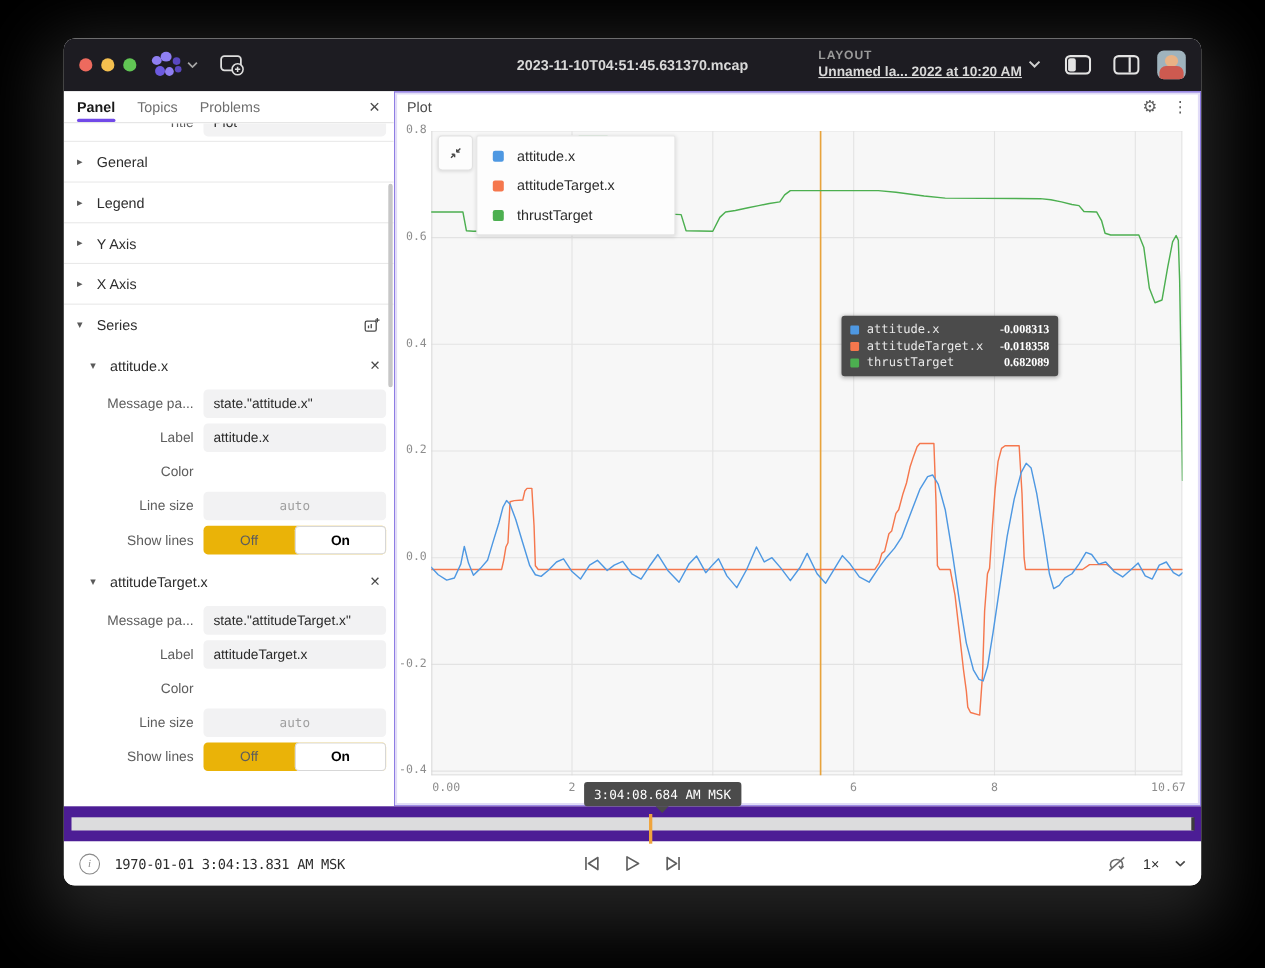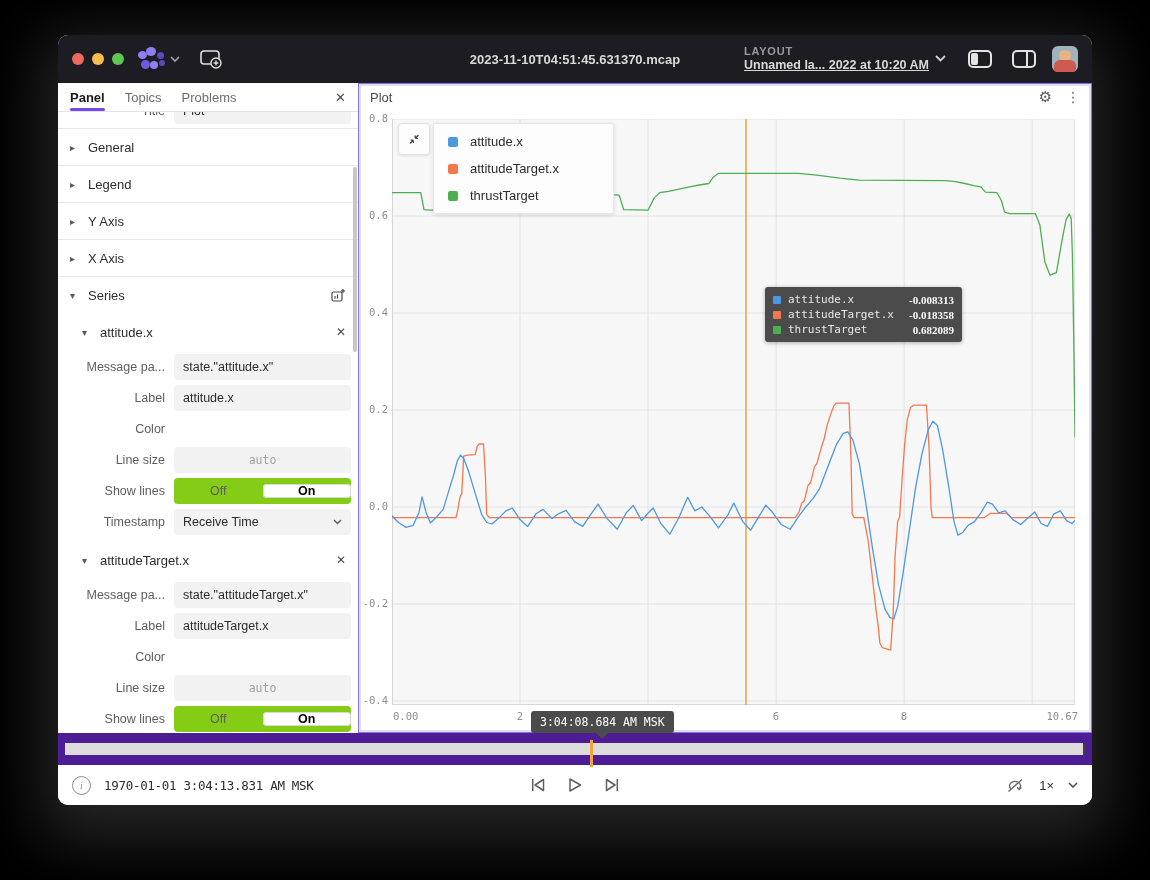--- a/index.html
+++ b/index.html
@@ -42,26 +42,26 @@
   .section{height:36px;border-top:1px solid #e9e9e9;display:flex;align-items:center;padding:0 12px;}
   .caret{font-size:10px;color:#5a5a5a;width:12px;flex:none;}
   .sec-label{font-size:13px;color:#2d2d2d;margin-left:6px;}
   .sec-action{margin-left:auto;display:flex;align-items:center;color:#4a4a4a;}
   .series-head{height:30px;display:flex;align-items:center;padding:0 12px 0 24px;margin-top:4px;}
   .series-name{font-size:13px;color:#2d2d2d;margin-left:6px;}
   .x-btn{margin-left:auto;color:#4a4a4a;font-size:12px;}
   .fields{padding-top:4px;}
   .field-row{height:31px;display:flex;align-items:center;padding-right:7px;}
   .f-label{width:116px;flex:none;text-align:right;padding-right:9px;font-size:12.5px;color:#5d5d5d;
-           white-space:nowrap;overflow:hidden;box-sizing:border-box;}
+           white-space:nowrap;overflow:hidden;box-sizing:border-box;margin-left:11px;}
   .f-input{flex:1;height:26px;background:#f2f2f3;border-radius:4px;display:flex;align-items:center;
            padding:0 9px;font-size:12.5px;color:#2b2b2b;box-sizing:border-box;min-width:0;}
   .f-input.center{justify-content:center;color:#9f9f9f;font-family:"DejaVu Sans Mono",monospace;font-size:11.5px;}
   .swatch{width:16px;height:16px;border-radius:3px;margin-right:8px;flex:none;border:1px solid rgba(0,0,0,0.15);}
-  .segmented{flex:1;height:26px;background:#84cc16;border-radius:4px;display:flex;align-items:center;}
+  .segmented{flex:1;height:26px;background:#eab308;border-radius:4px;display:flex;}
   .seg{flex:1;display:flex;align-items:center;justify-content:center;font-size:12.5px;color:#5d5d5d;border-radius:4px;}
   .seg.active{background:#fff;box-shadow:inset 0 0 0 1px #d7d7d7;color:#000;font-weight:700;}
   .select{justify-content:space-between;}
   .sb-thumb{position:absolute;right:1px;top:55px;width:4px;height:185px;border-radius:2px;background:#c7c7c7;}
   
   .plot-panel{flex:1;position:relative;background:#fff;
               box-shadow:inset 0 0 0 1px #8672e0, inset 0 0 0 3px rgba(134,114,224,0.25);}
   .plot-header{height:28px;display:flex;align-items:center;padding:0 12px;}
   .plot-title{font-size:13px;color:#4c4c4c;}
   .plot-actions{margin-left:auto;display:flex;gap:14px;align-items:center;color:#5c5c5c;}
@@ -234,29 +234,20 @@
               <span class="f-label">Line size</span>
               <span class="f-input center">auto</span>
             </div>
             <div class="field-row">
               <span class="f-label">Show lines</span>
               <span class="segmented">
                 <span class="seg">Off</span>
                 <span class="seg active">On</span>
               </span>
             </div>
-            <div class="field-row">
-              <span class="f-label">Timestamp</span>
-              <span class="f-input select">
-                <span>Receive Time</span>
-                <svg class="ic" width="9" height="6" viewBox="0 0 9 6">
-                    <polyline points="1,1 4.5,4.5 8,1" fill="none" stroke="#5d5d5d" stroke-width="1.4"></polyline>
-                  </svg>
-              </span>
-            </div>
           </div>
 
           <div class="series-head" style="margin-top:8px;">
             <span class="caret">▾</span>
             <span class="series-name">attitudeTarget.x</span>
             <span class="x-btn">✕</span>
           </div>
           <div class="fields">
             <div class="field-row">
               <span class="f-label">Message pa...</span>

